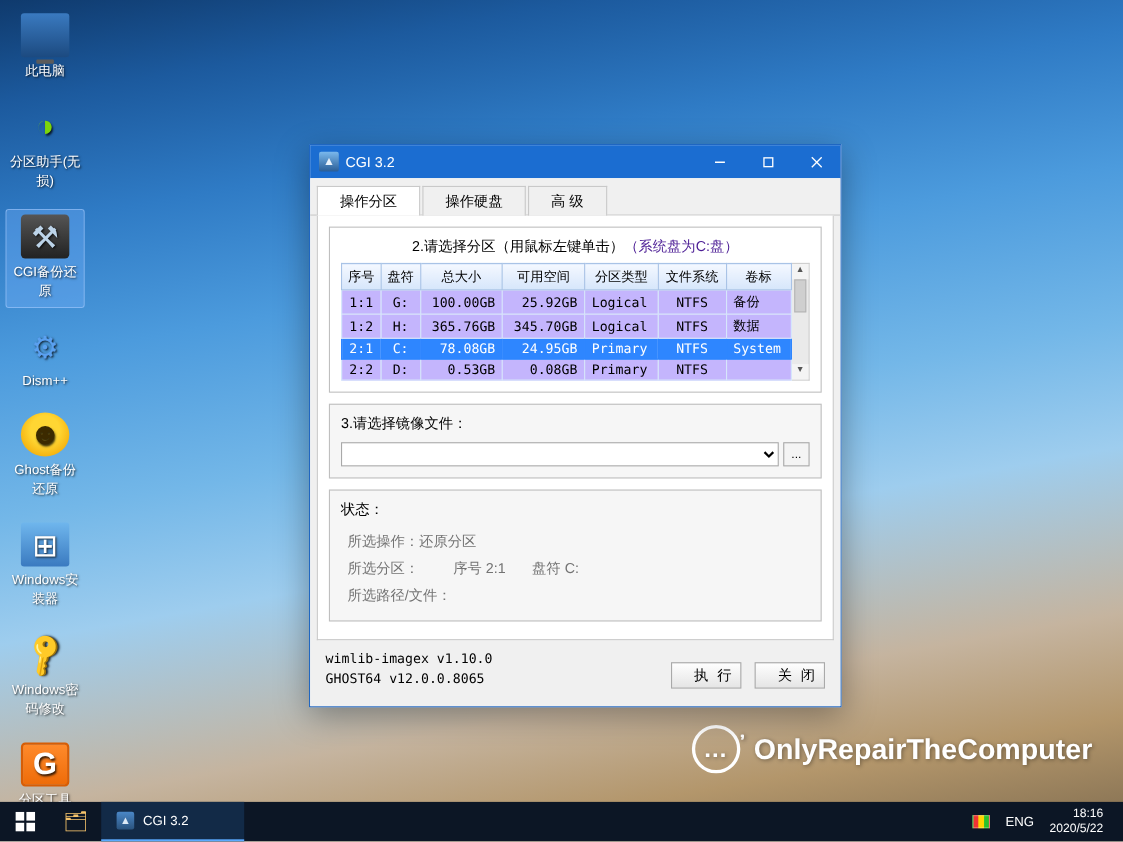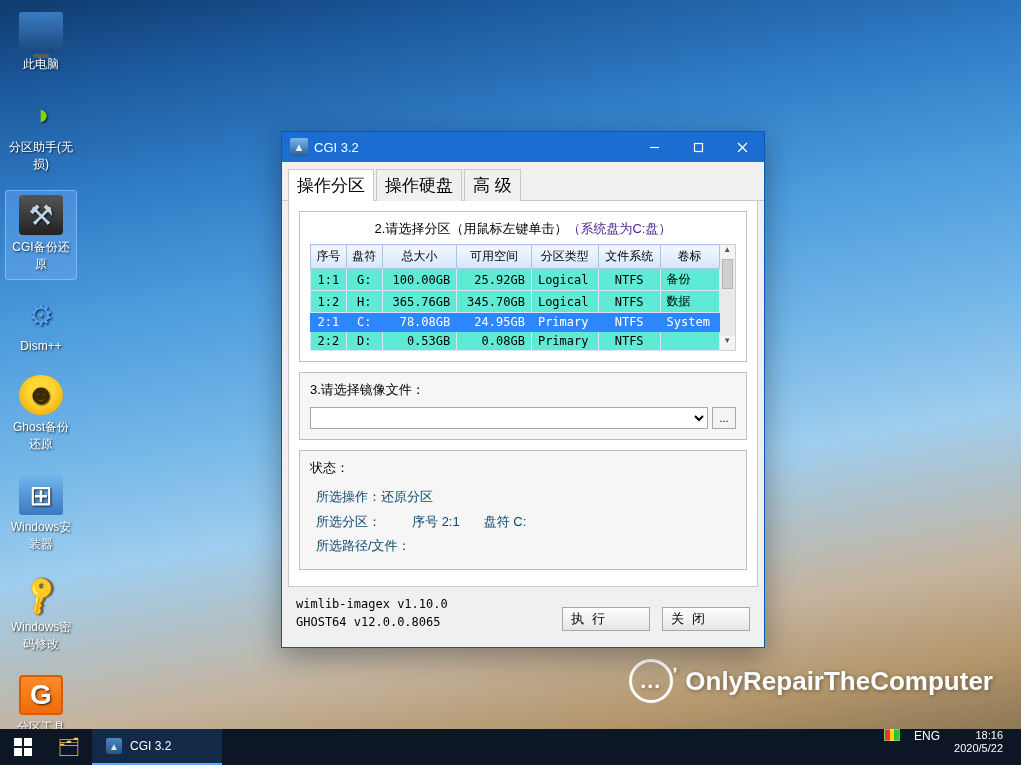--- a/index.html
+++ b/index.html
@@ -43,71 +43,71 @@
   .watermark .bubble .dots{font-size:22px;letter-spacing:2px;line-height:1}
 
   
   .taskbar{position:absolute;bottom:0;left:0;right:0;height:36px;background:#0c1625;display:flex;align-items:stretch;color:#fff;font-size:12px}
   .tb-btn{display:flex;align-items:center;justify-content:center;min-width:46px;height:100%}
   .tb-start svg{width:18px;height:18px;fill:#fff}
   .tb-fm{color:#f5c36b;font-size:18px}
   .tb-task{display:flex;align-items:center;gap:8px;padding:0 14px;background:#122a47;border-bottom:2px solid #5aaaff;min-width:130px}
   .tb-task .tico{width:16px;height:16px;background:linear-gradient(#4a87c7,#2a537e);border-radius:2px;display:flex;align-items:center;justify-content:center;font-size:10px;color:#dce9f6}
   .tb-spacer{flex:1}
-  .tb-tray{display:flex;align-items:flex-start;gap:14px;padding:0 10px}
+  .tb-tray{display:flex;align-items:center;gap:14px;padding:0 10px}
   .tb-flag{width:16px;height:12px;background:linear-gradient(90deg,#e33 0 33%,#ffd400 33% 66%,#2bc12b 66%);border:1px solid rgba(255,255,255,.3)}
   .tb-clock{text-align:right;line-height:1.2;font-size:11px;padding-right:8px}
 
   
   .win{position:absolute;left:281px;top:131px;width:484px;background:#fff;border:1px solid #0b58bb;box-shadow:0 8px 28px rgba(0,0,0,.35)}
   .titlebar{height:30px;background:#1b6dd1;color:#fff;display:flex;align-items:center;font-size:13px}
   .titlebar .tico{width:18px;height:18px;margin:0 6px 0 8px;background:linear-gradient(#7ab8ec,#2a5d96);border-radius:2px;display:flex;align-items:center;justify-content:center;font-size:11px;color:#e9f2fb}
   .titlebar .ttext{flex:1}
   .tbtn{width:44px;height:100%;display:flex;align-items:center;justify-content:center}
   .tbtn svg{width:11px;height:11px;stroke:#fff;stroke-width:1.2;fill:none}
 
   .client{background:#f0f0f0;padding:0 0 8px}
   .tabs{display:flex;padding:6px 6px 0;border-bottom:1px solid #c9c9c9}
-  .tab{padding:4px 8px;font-size:17px;background:#f0f0f0;border:1px solid #c9c9c9;border-bottom:none;margin-right:2px;position:relative;top:1px}
+  .tab{padding:4px 20px;font-size:13px;background:#f0f0f0;border:1px solid #c9c9c9;border-bottom:none;margin-right:2px;position:relative;top:1px}
   .tab.active{background:#fff}
   .tabbody{background:#fff;margin:0 6px;padding:10px 10px 6px;border:1px solid #c9c9c9;border-top:none}
 
   .group{border:1px solid #bfbfbf;padding:8px 10px 10px;margin-bottom:10px;background:#f6f6f6}
   .group.white{background:#fff}
   .group .glabel{font-size:13px;margin-bottom:8px}
   .radios{display:flex;gap:40px;padding-left:26px}
   .radio{display:flex;align-items:center;gap:4px;font-size:13px}
   .radio input{accent-color:#1b6dd1}
 
   .g2head{display:flex;justify-content:center;font-size:13px;margin-bottom:6px}
   .sysdisk{color:#4c1d95}
 
   .twrap{display:flex}
   .ptable{width:100%;border-collapse:collapse;font-family:SimSun, monospace;font-size:12px}
   .ptable th{background:linear-gradient(#f4f8ff,#d6e6fb);border:1px solid #a9c3e6;padding:3px 4px;font-weight:normal}
-  .ptable td{border:1px solid #d6e6fb;padding:2px 4px;text-align:center;background:#5eead4}
+  .ptable td{border:1px solid #d6e6fb;padding:2px 4px;text-align:center;background:#c4b5fd}
   .ptable td.r{text-align:right;padding-right:6px}
   .ptable td.l{text-align:left;padding-left:6px}
   tr.sel td{background:#2e86ff;color:#fff;border-color:#2e86ff}
   .tscroll{width:17px;background:#eaeaea;border:1px solid #cfcfcf;border-left:none;position:relative}
   .tscroll .up,.tscroll .dn{height:14px;font-size:8px;text-align:center;color:#555;background:#f4f4f4}
   .tscroll .dn{position:absolute;bottom:0;width:100%}
   .tscroll .th{position:absolute;top:14px;left:2px;right:2px;height:30px;background:#cfcfcf;border:1px solid #b5b5b5}
 
   .imgsel{display:flex;gap:4px}
   .imgsel select{flex:1;height:22px;font-size:12px;background:#fff;border:1px solid #a9a9a9}
   .browse{width:24px;height:22px;border:1px solid #a9a9a9;background:#f4f4f4;display:flex;align-items:center;justify-content:center;font-size:11px}
 
-  .status-lines{font-size:13px;color:#0c4a6e;line-height:1.9;padding-left:6px}
+  .status-lines{font-size:13px;color:#737373;line-height:1.9;padding-left:6px}
   .status-lines .row{display:flex;gap:24px}
   .status-lines .lbl{min-width:72px}
 
   .footer{display:flex;align-items:flex-end;padding:8px 14px 8px;gap:12px;font-size:12px}
   .ver{font-family:SimSun,monospace;line-height:1.5;flex:1}
-  .btn{width:88px;height:24px;border:1px solid #a9a9a9;background:linear-gradient(#fefefe,#e5e5e5);font-size:13px;display:flex;align-items:center;justify-content:flex-start;letter-spacing:8px;padding-left:8px}
+  .btn{width:64px;height:24px;border:1px solid #a9a9a9;background:linear-gradient(#fefefe,#e5e5e5);font-size:13px;display:flex;align-items:center;justify-content:flex-end;letter-spacing:8px;padding-left:8px}
 </style>
 </head>
 <body>
 
 <div class="desktop-icons">
   <div class="dicon"><div class="glyph g-pc"></div><span>此电脑</span></div>
   <div class="dicon"><div class="glyph g-part">◑</div><span>分区助手(无损)</span></div>
   <div class="dicon selected"><div class="glyph g-cgi">⚒</div><span>CGI备份还原</span></div>
   <div class="dicon"><div class="glyph g-dism">⚙</div><span>Dism++</span></div>
   <div class="dicon"><div class="glyph g-ghost">☻</div><span>Ghost备份还原</span></div>

